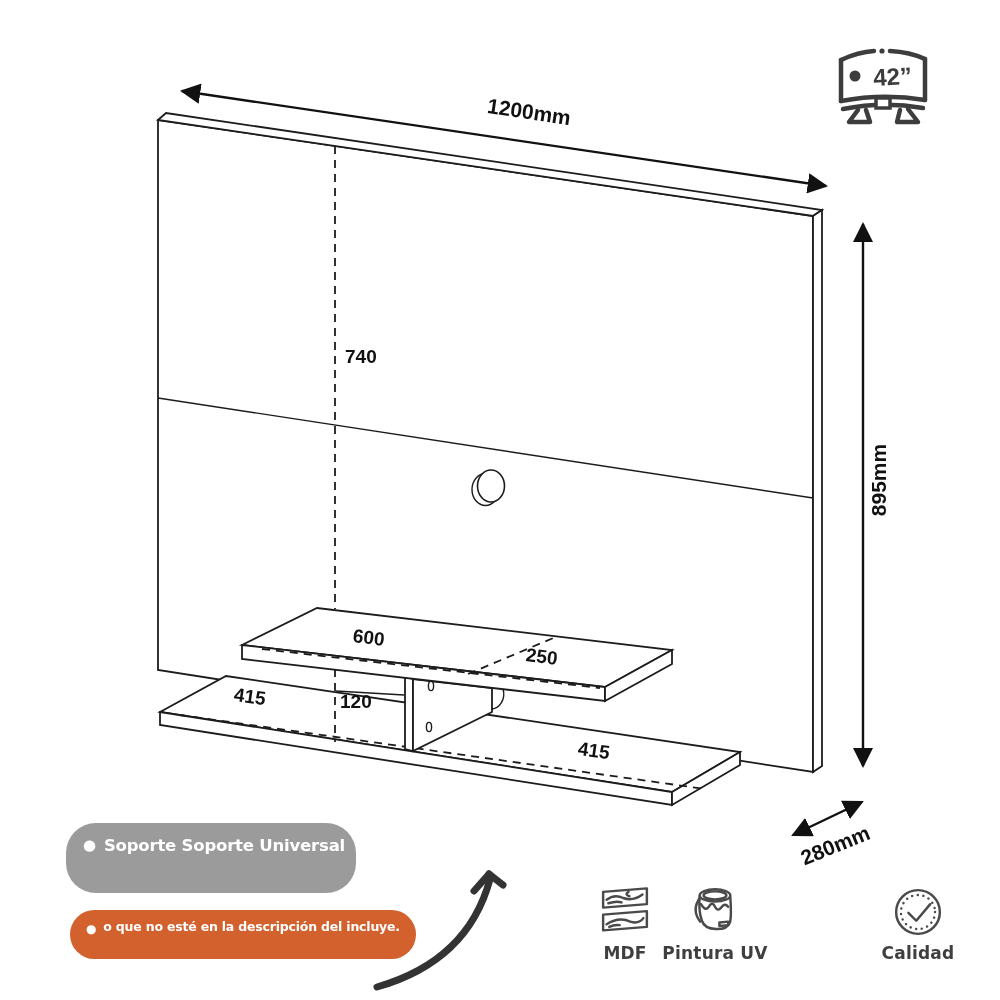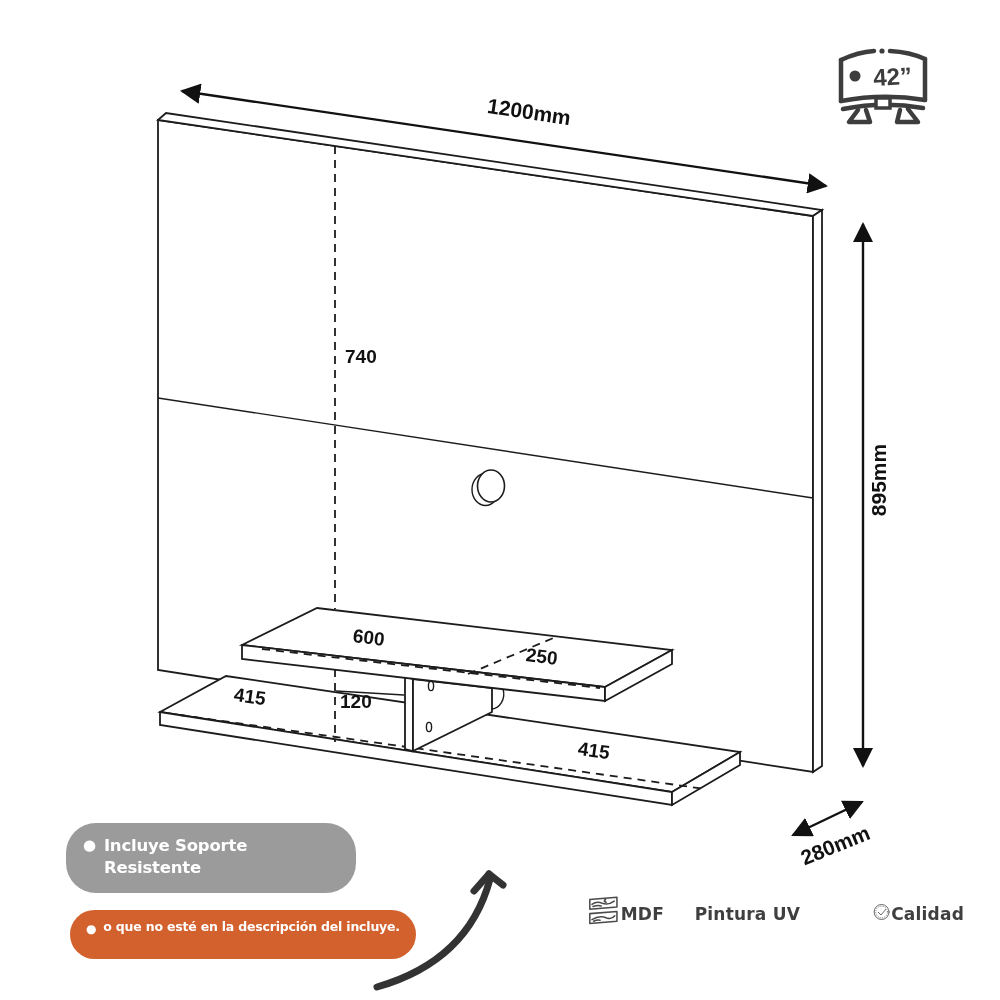--- a/index.html
+++ b/index.html
@@ -31,21 +31,21 @@
   }
   .badge-gray .bullet { font-size:15px; margin:1px 8px 0 0; }
   .badge-orange {
     left:70px; top:910px; width:346px; height:49px;
     background:#d2612e; border-radius:25px; padding:8px 8px 0 16px;
     font-size:12.5px; line-height:1.5; letter-spacing:-0.2px; white-space:nowrap;
   }
   .badge-orange .bullet { font-size:12px; margin:2px 7px 0 0; }
 
   .feature {
-    position:absolute; top:884px; display:flex; flex-direction:row;
+    position:absolute; top:884px; display:flex; flex-direction:column;
     align-items:center;
   }
   .feature svg { display:block; }
   .feat-label {
     margin-top:3px; font:bold 17px "DejaVu Sans", sans-serif;
     color:#3f3f3f; letter-spacing:0.2px; white-space:nowrap;
   }
   .ic { stroke:#4a4a4a; stroke-width:2.8; fill:none; stroke-linecap:round; stroke-linejoin:round; }
 </style>
 </head>
@@ -140,21 +140,21 @@
     <g>
       <path class="swoosh" d="M377,987 Q468,961 490,879"></path>
       <path class="swoosh" d="M489,874 L474,891" stroke-width="6.5"></path>
       <path class="swoosh" d="M489,874 L503,885" stroke-width="6.5"></path>
     </g>
   </svg>
 
   <div class="badge badge-gray">
     <span class="bullet">●</span>
     <div>
-      <div>Incluye Soporte Resistente</div>
+      <div>Soporte Soporte Universal</div>
     </div>
   </div>
 
   <div class="badge badge-orange">
     <span class="bullet">●</span>
     <div>
       <div>o que no esté en la descripción del incluye.</div>
     </div>
   </div>
 
@@ -164,21 +164,21 @@
       <path class="ic" d="M11,18 Q20,11 30,16 Q41,20 52,12" stroke-width="2.2"></path>
       <path class="ic" d="M13,22 Q22,19 28,21" stroke-width="2.2"></path>
       <path class="ic" d="M36,9 Q31,12 37,14" stroke-width="2.2"></path>
       <path class="ic" d="M7,35 L57,31 L57,49 L7,53 Z"></path>
       <path class="ic" d="M11,46 Q25,37 38,43 Q48,46 53,39" stroke-width="2.2"></path>
       <path class="ic" d="M14,49 Q20,46 26,47" stroke-width="2.2"></path>
     </svg>
     <div class="feat-label">MDF</div>
   </div>
 
-  <div class="feature" style="left:694px; width:106px;">
+  <div class="feature" style="left:662px; width:106px;">
     <svg width="56" height="56" viewBox="0 0 64 64">
       <path class="ic" d="M14.5,16 Q5,30 15,43" stroke-width="2.4"></path>
       <path class="ic" d="M14.5,14 Q13,31 17,42 Q20,51 33,51.5 Q46,52 49,44 Q51,38 49.5,15"></path>
       <ellipse class="ic" cx="32" cy="13" rx="17.5" ry="7"></ellipse>
       <ellipse class="ic" cx="32" cy="13" rx="13" ry="4.6" stroke-width="2.2"></ellipse>
       <path class="ic" d="M16,23 q5,9 9,3 q4,-7 7,0 q3,6 7,1 q4,-6 8,-1" stroke-width="2.4"></path>
       <path class="ic" d="M37,44 L47,43 L47,47 L37,48 Z" stroke-width="2.2"></path>
     </svg>
     <div class="feat-label">Pintura UV</div>
   </div>

